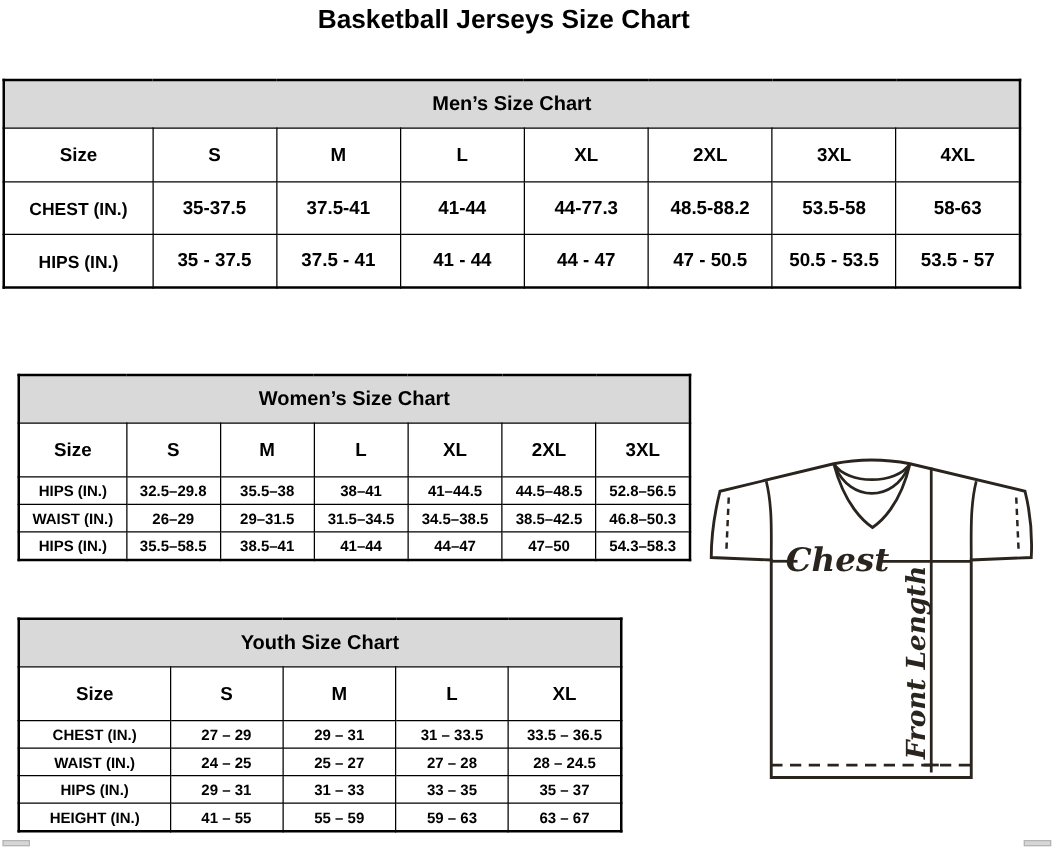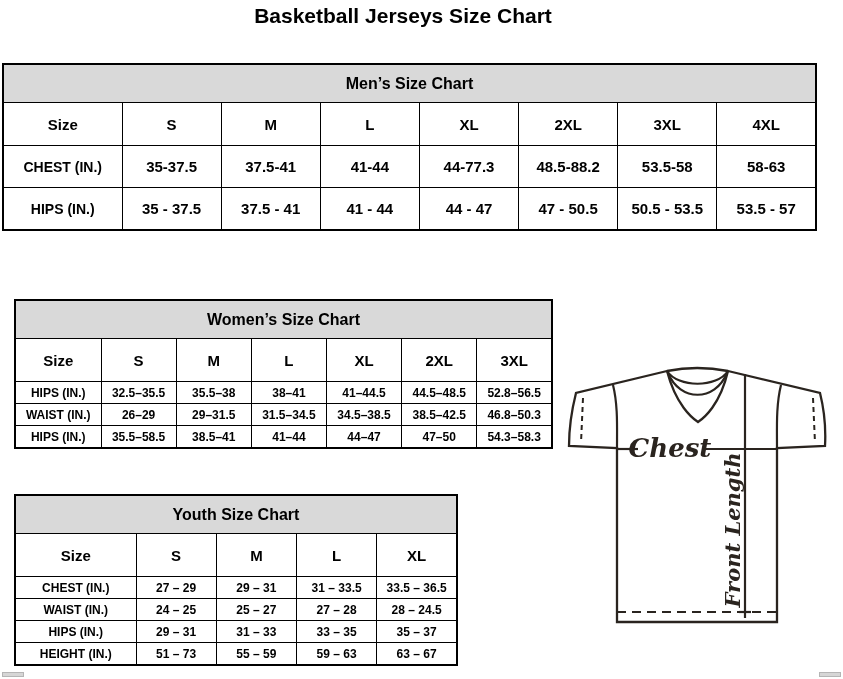--- a/index.html
+++ b/index.html
@@ -7,21 +7,21 @@
     width:843px;height:679px;background:#ffffff;position:relative;
     font-family:"Liberation Sans", sans-serif;color:#000;overflow:hidden;
   }
   .page-title{
     position:absolute;top:4px;left:0;width:806px;margin:0;
     text-align:center;font-size:21px;font-weight:bold;color:#000;
   }
   .tbl{position:absolute;}
   .tbl-mens{left:2px;top:63px;width:815px;}
   .tbl-womens{left:14px;top:299px;width:539px;}
-  .tbl-youth{left:14px;top:494px;width:444px;}
+  .tbl-youth{left:14px;top:494px;width:484px;}
   table.size-table{
     border-collapse:collapse;width:100%;table-layout:fixed;
     border:2px solid #000;background:#fff;
   }
   table.size-table th, table.size-table td{
     border:1px solid #000;text-align:center;vertical-align:middle;
     font-weight:bold;color:#000;padding:0 2px;overflow:hidden;white-space:nowrap;
   }
   table.size-table tr.band th{font-size:16px;height:37px;}
   table.size-table tr.cols th{font-size:15px;height:42px;}
@@ -116,21 +116,21 @@
           <th>M</th>
           <th>L</th>
           <th>XL</th>
           <th>2XL</th>
           <th>3XL</th>
         </tr>
       </thead>
       <tbody>
         <tr>
           <th>HIPS (IN.)</th>
-          <td>32.5–35.5</td>
+          <td>32.5–29.8</td>
           <td>35.5–38</td>
           <td>38–41</td>
           <td>41–44.5</td>
           <td>44.5–48.5</td>
           <td>52.8–56.5</td>
         </tr>
         <tr>
           <th>WAIST (IN.)</th>
           <td>26–29</td>
           <td>29–31.5</td>
@@ -190,21 +190,21 @@
         </tr>
         <tr>
           <th>HIPS (IN.)</th>
           <td>29 – 31</td>
           <td>31 – 33</td>
           <td>33 – 35</td>
           <td>35 – 37</td>
         </tr>
         <tr>
           <th>HEIGHT (IN.)</th>
-          <td>51 – 73</td>
+          <td>41 – 55</td>
           <td>55 – 59</td>
           <td>59 – 63</td>
           <td>63 – 67</td>
         </tr>
       </tbody>
     </table>
 </div>
 
 <svg class="jersey" viewBox="0 0 286 272">
 

